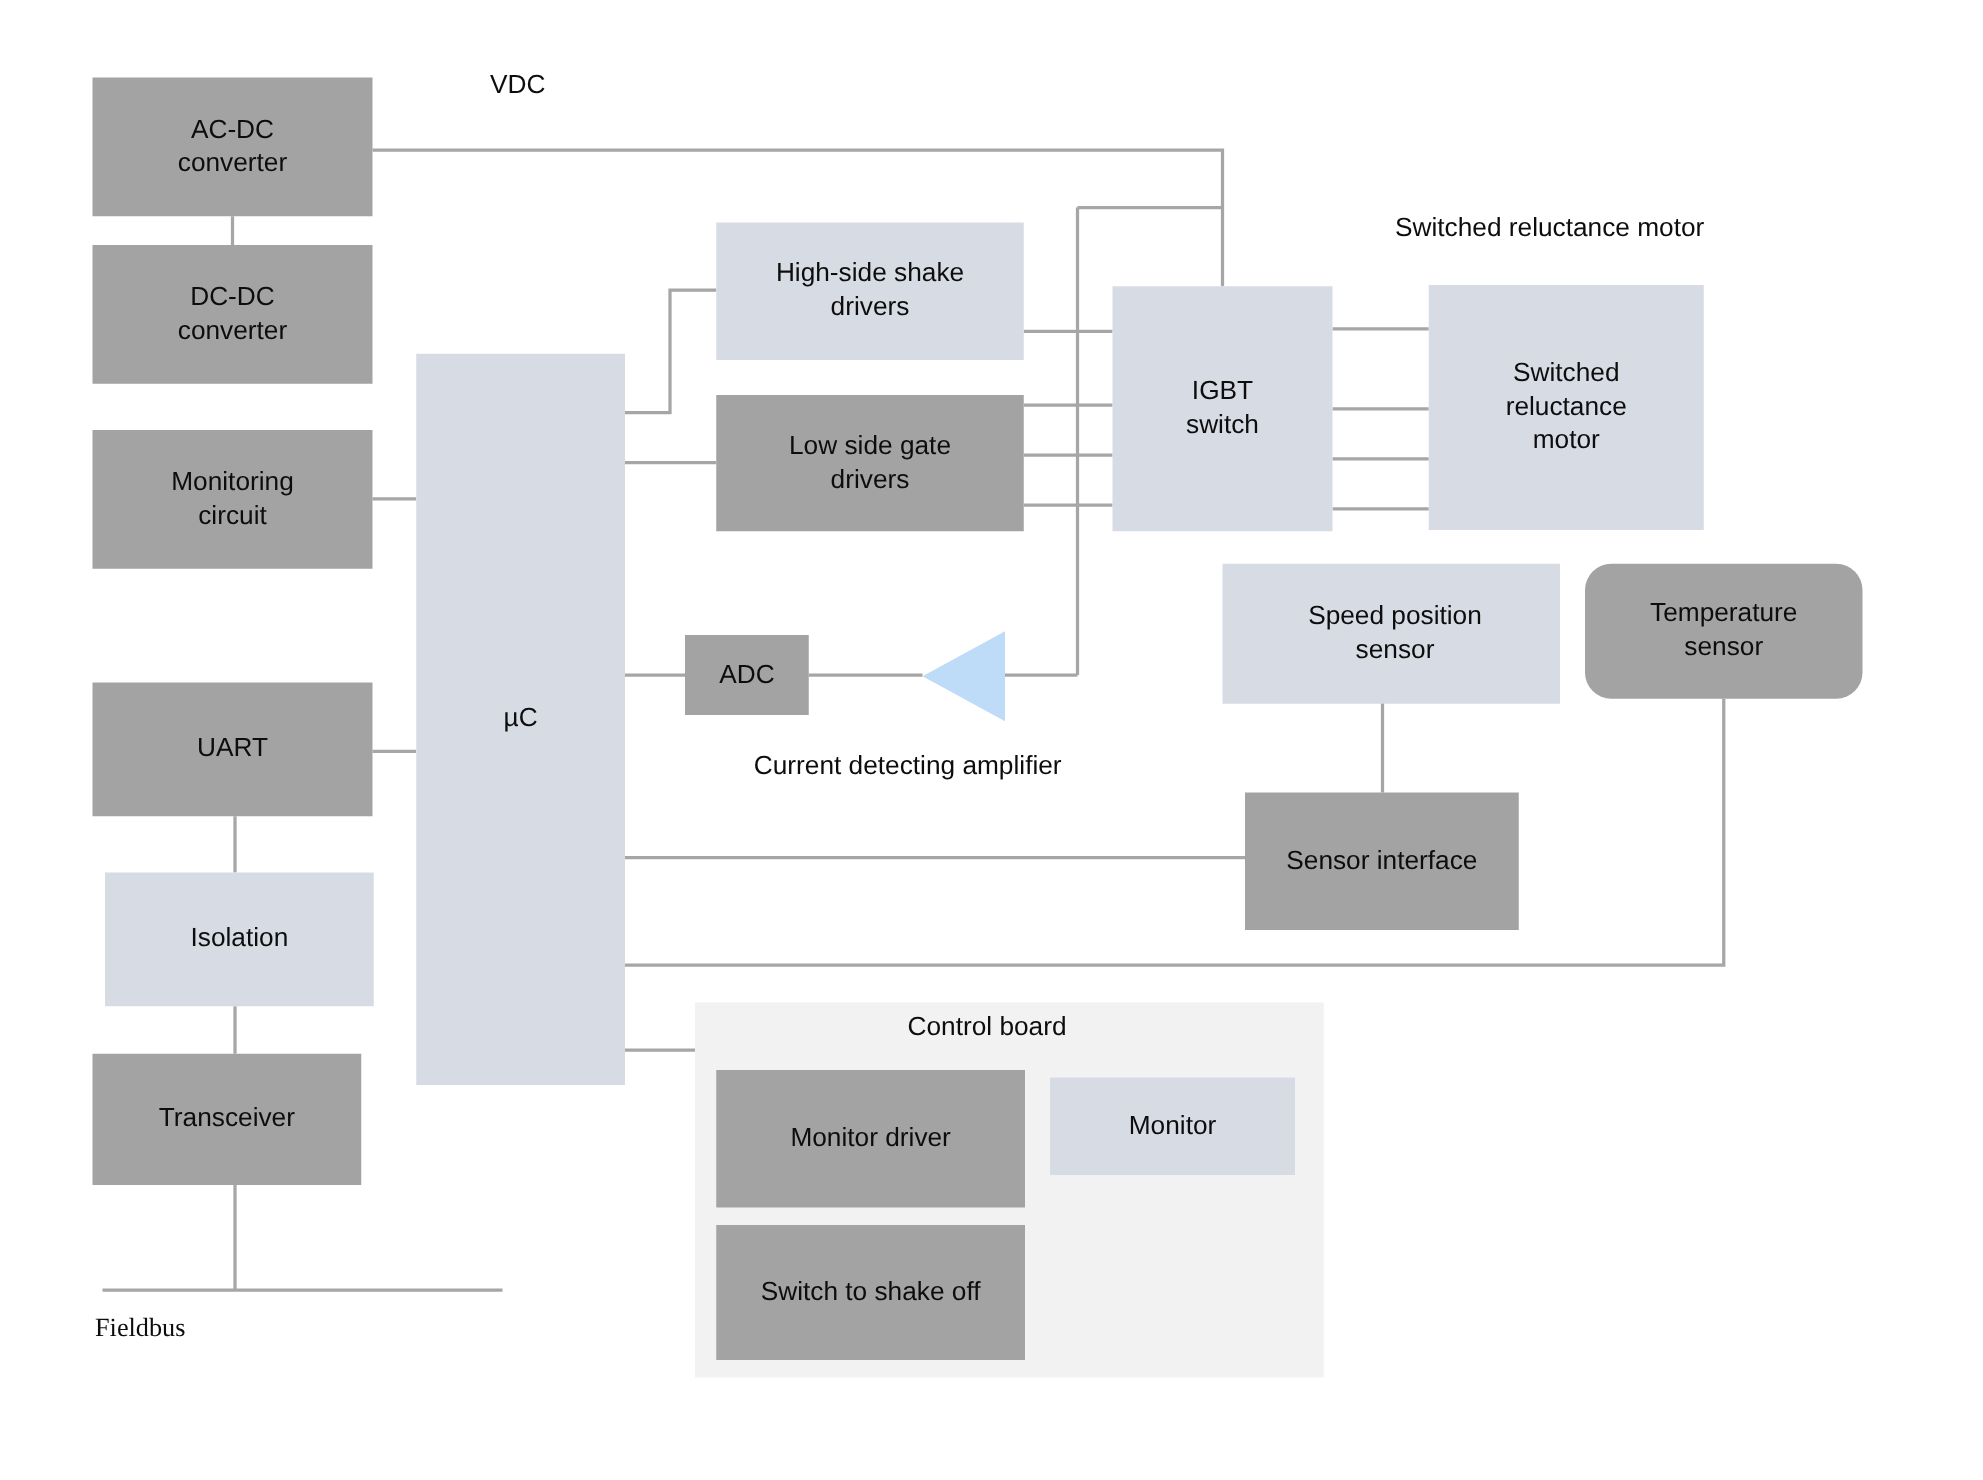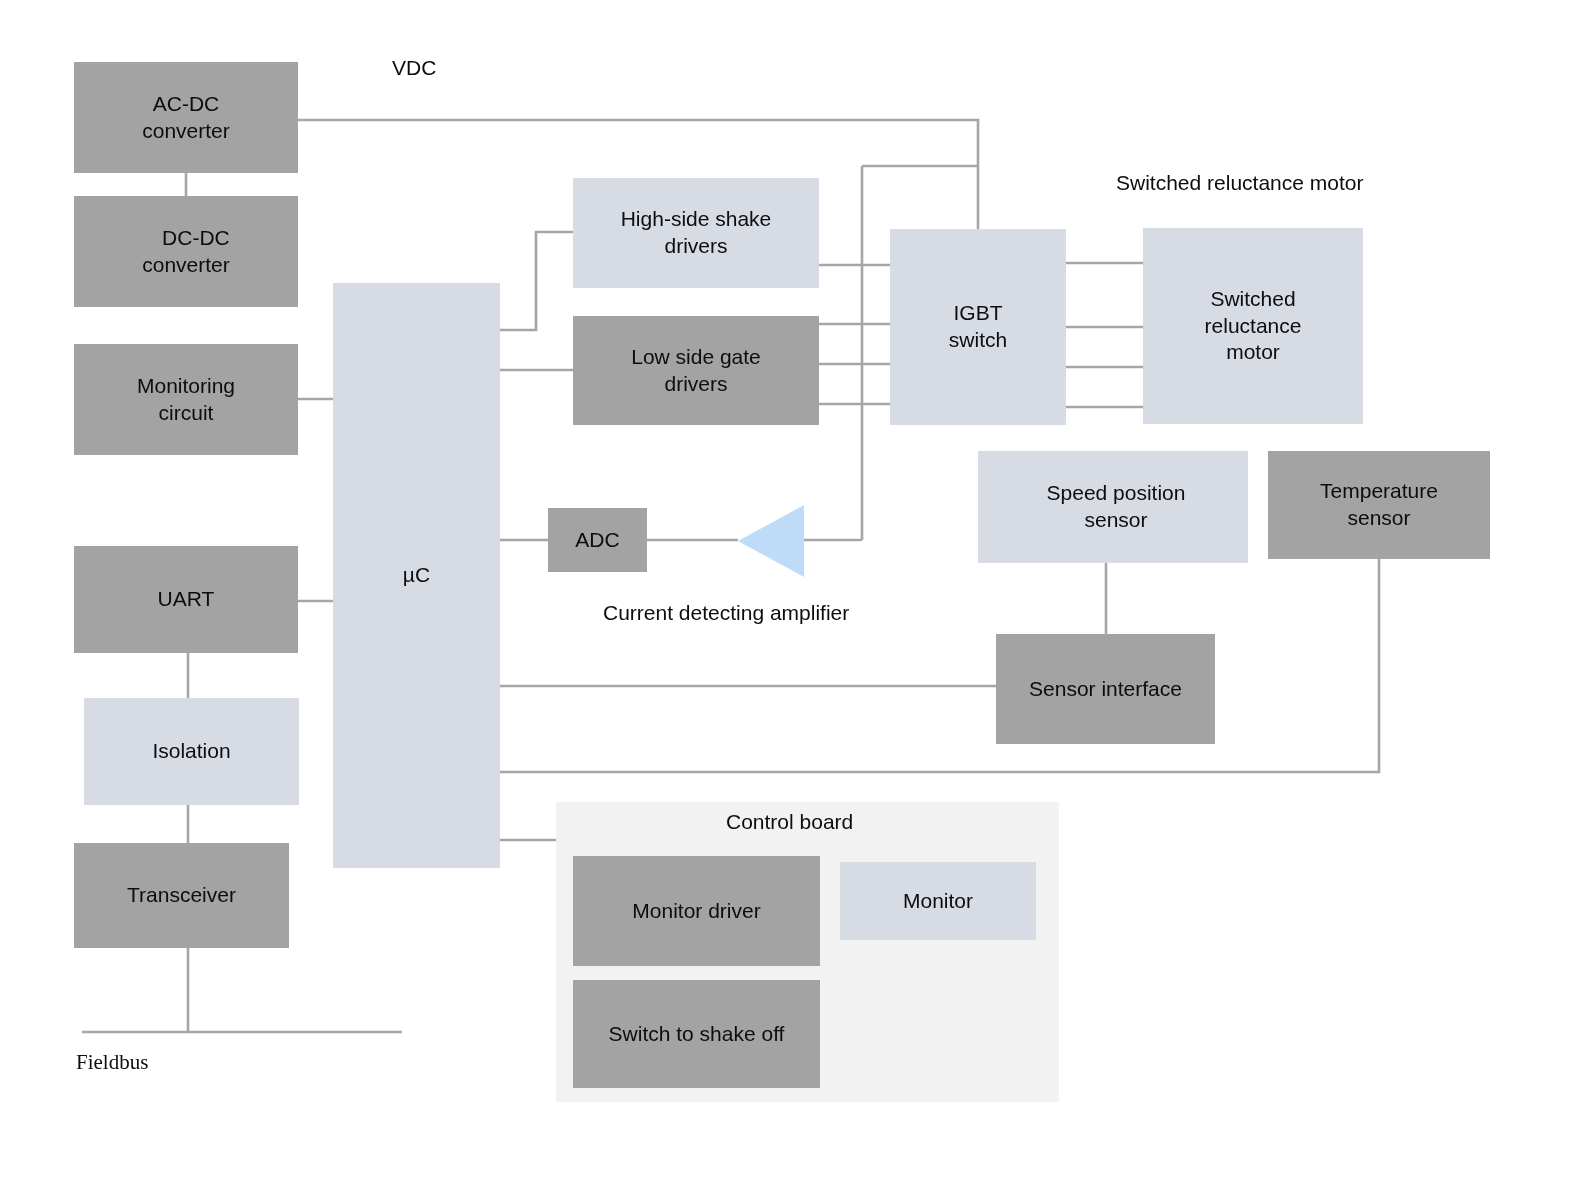--- a/index.html
+++ b/index.html
@@ -49,21 +49,21 @@
       <path d="M 1106,559 L 1106,634" fill="none" stroke="#a6a6a6" stroke-width="2.6"></path>
       <polygon points="738,541 804,505 804,577" fill="#bedcf7"></polygon>
     </svg>
 
   <div id="nodes">
       <div class="node blue" style="left: 74px; top: 62px; width: 224px; height: 111px;">
         <span style="white-space: pre-line;">AC-DC
 converter</span>
       </div>
       <div class="node blue" style="left: 74px; top: 196px; width: 224px; height: 111px;">
-        <span style="white-space: pre-line; text-align: right;">DC-DC
+        <span style="white-space: pre-line;">DC-DC
 converter</span>
       </div>
       <div class="node blue" style="left: 74px; top: 344px; width: 224px; height: 111px;">
         <span style="white-space: pre-line;">Monitoring
 circuit</span>
       </div>
       <div class="node blue" style="left: 74px; top: 546px; width: 224px; height: 107px;">
         <span style="white-space: pre-line;">UART</span>
       </div>
       <div class="node gray" style="left: 84px; top: 698px; width: 215px; height: 107px;">
@@ -92,21 +92,21 @@
       </div>
       <div class="node gray" style="left: 1143px; top: 228px; width: 220px; height: 196px;">
         <span style="white-space: pre-line;">Switched
 reluctance
 motor</span>
       </div>
       <div class="node gray" style="left: 978px; top: 451px; width: 270px; height: 112px; padding-left: 12px;">
         <span style="white-space: pre-line;">Speed  position
 sensor</span>
       </div>
-      <div class="node blue" style="left: 1268px; top: 451px; width: 222px; height: 108px;">
+      <div class="node blue" style="left: 1268px; top: 451px; width: 222px; height: 108px; border-radius: 21px;">
         <span style="white-space: pre-line;">Temperature
 sensor</span>
       </div>
       <div class="node blue" style="left: 996px; top: 634px; width: 219px; height: 110px;">
         <span style="white-space: pre-line;">Sensor interface</span>
       </div>
       <div class="node board" style="left: 556px; top: 802px; width: 503px; height: 300px; align-items: flex-start;">
         <span style="white-space: pre-line;"></span>
       </div>
       <div class="node blue" style="left: 573px; top: 856px; width: 247px; height: 110px;">

